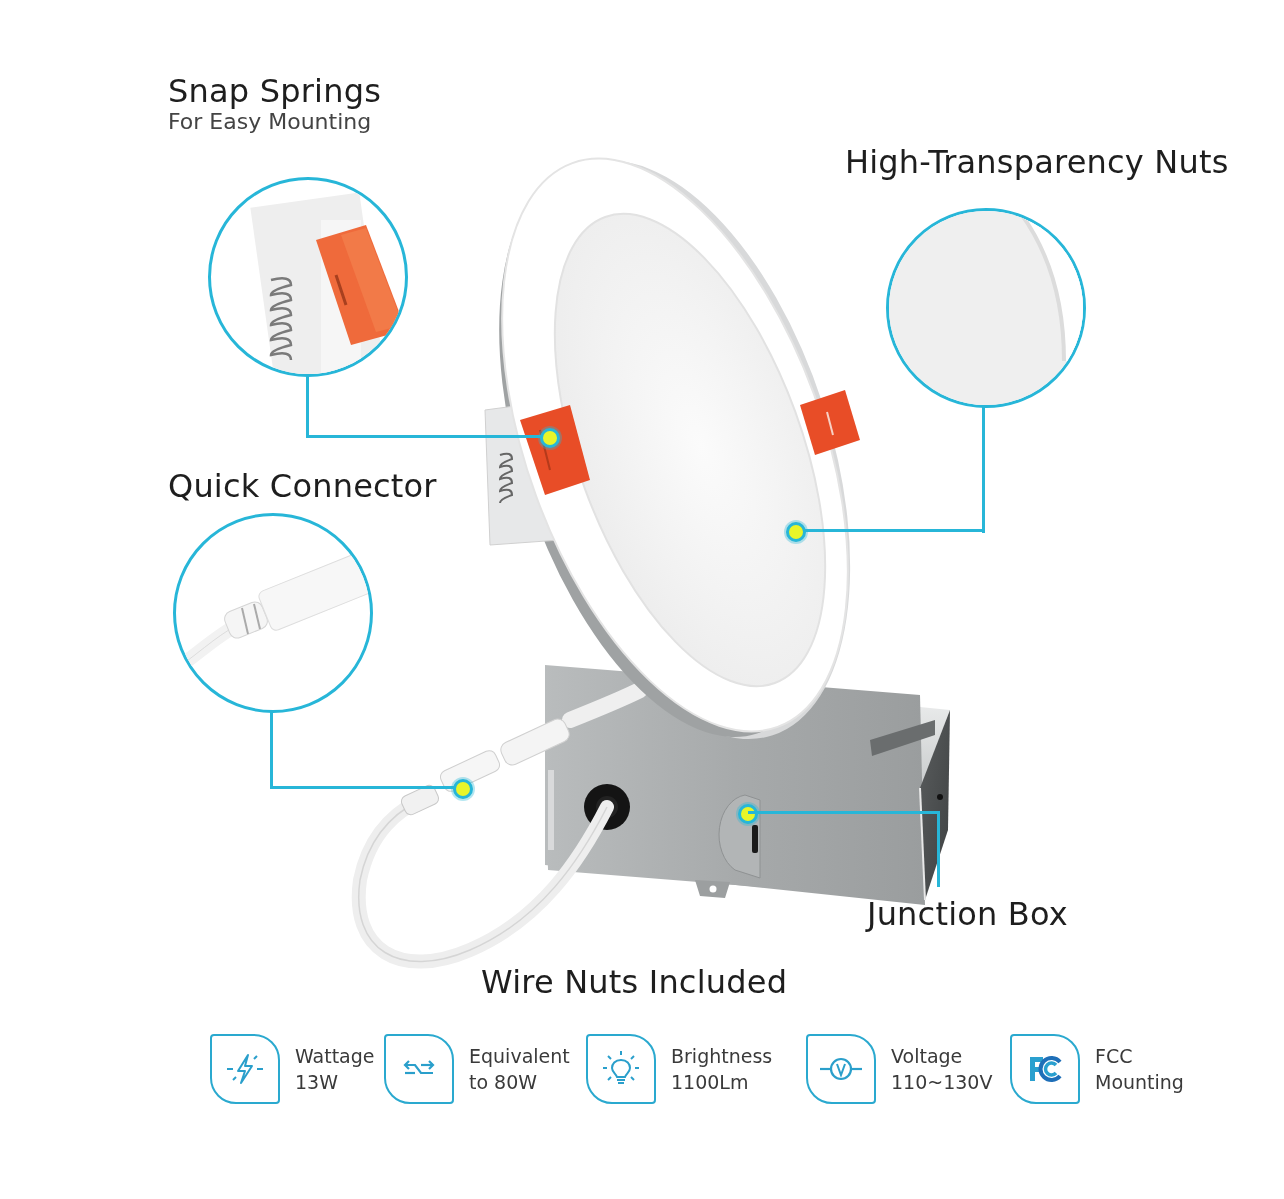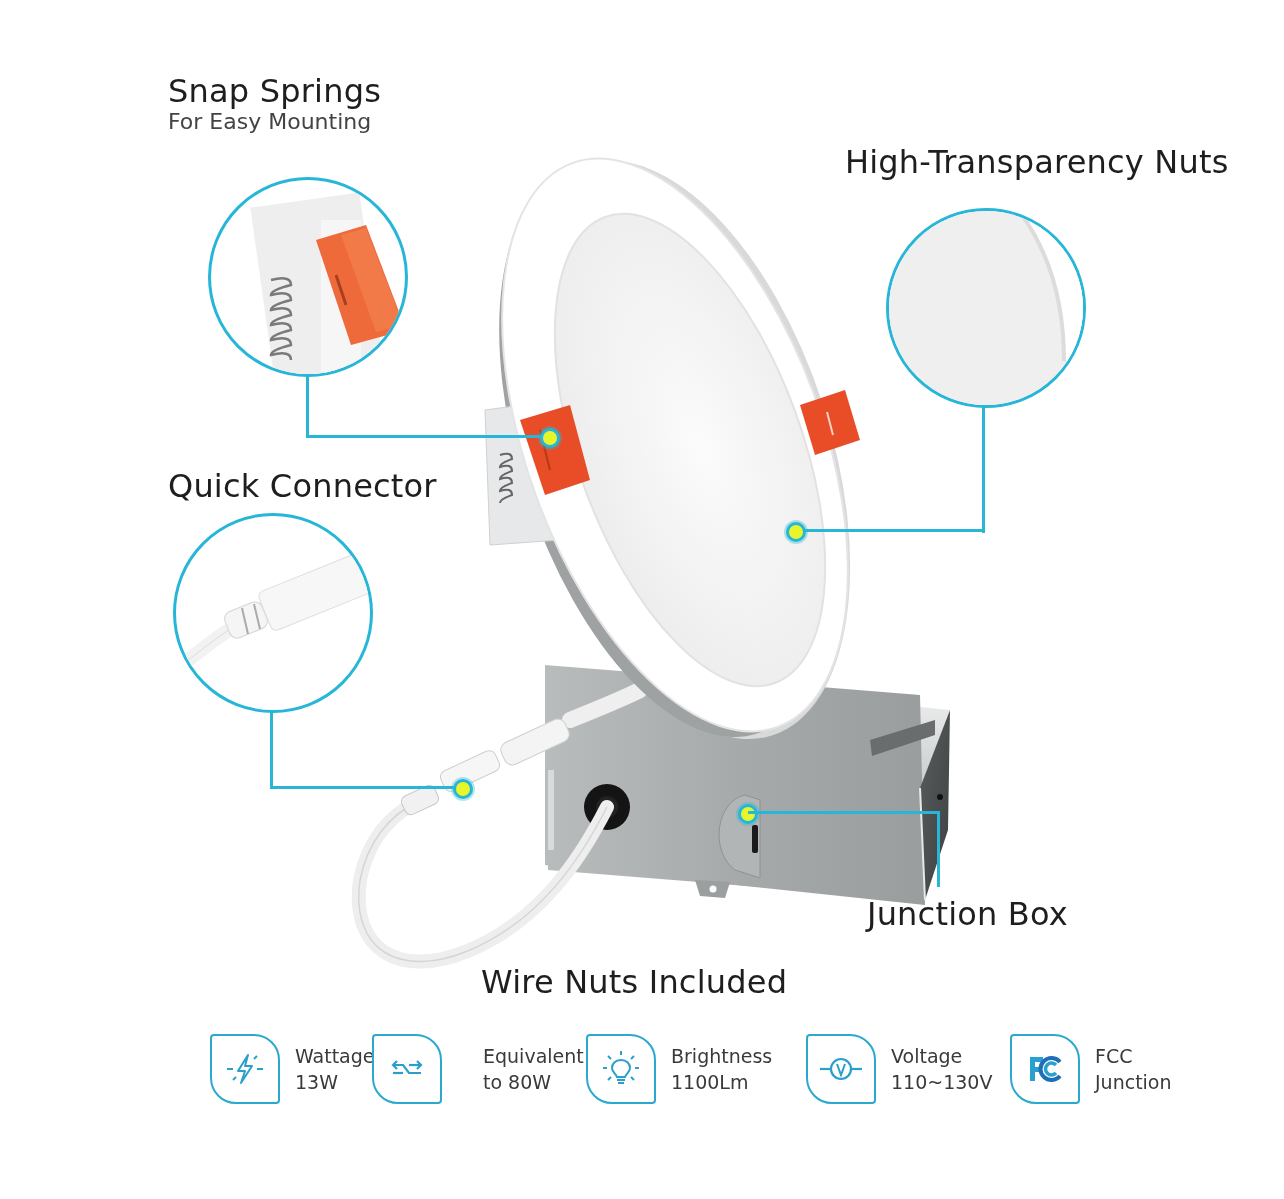--- a/index.html
+++ b/index.html
@@ -157,21 +157,21 @@
       <line x1="31" y1="12" x2="34" y2="9" stroke="#2a9fcb" stroke-width="2"></line>
       <line x1="10" y1="33" x2="13" y2="30" stroke="#2a9fcb" stroke-width="2"></line>
     </svg>
   </div>
   <div class="spec-text">
     <div>Wattage</div>
     <div>13W</div>
   </div>
 </div>
 
-<div class="spec" style="left:372px;gap:26px;">
+<div class="spec" style="left:384px;">
   <div class="spec-box">
     <svg width="44" height="44" viewBox="0 0 44 44">
       <path d="M 8 18 L 18 18 L 24 26 L 36 26" fill="none" stroke="#2a9fcb" stroke-width="2.2"></path>
       <path d="M 12 14 L 8 18 L 12 22" fill="none" stroke="#2a9fcb" stroke-width="2.2"></path>
       <path d="M 24 18 L 36 18" fill="none" stroke="#2a9fcb" stroke-width="2.2"></path>
       <path d="M 32 14 L 36 18 L 32 22" fill="none" stroke="#2a9fcb" stroke-width="2.2"></path>
       <path d="M 8 26 L 18 26" fill="none" stroke="#2a9fcb" stroke-width="2.2"></path>
     </svg>
   </div>
   <div class="spec-text">
@@ -219,15 +219,15 @@
 <div class="spec" style="left:1010px;justify-content:flex-end;">
   <div class="spec-box">
     <svg width="44" height="44" viewBox="0 0 44 44">
       <path d="M 7 10 L 20 10 L 20 15 L 12 15 L 12 20 L 18 20 L 18 25 L 12 25 L 12 34 L 7 34 Z" fill="#2aa0cf"></path>
       <path d="M 37 15 A 11 11 0 1 0 37 29" fill="none" stroke="#1f6fb8" stroke-width="4"></path>
       <path d="M 33 18 A 6 6 0 1 0 33 26" fill="none" stroke="#2aa0cf" stroke-width="3.5"></path>
     </svg>
   </div>
   <div class="spec-text">
     <div>FCC</div>
-    <div>Junction</div>
+    <div>Mounting</div>
   </div>
 </div>
 
 </body></html>

